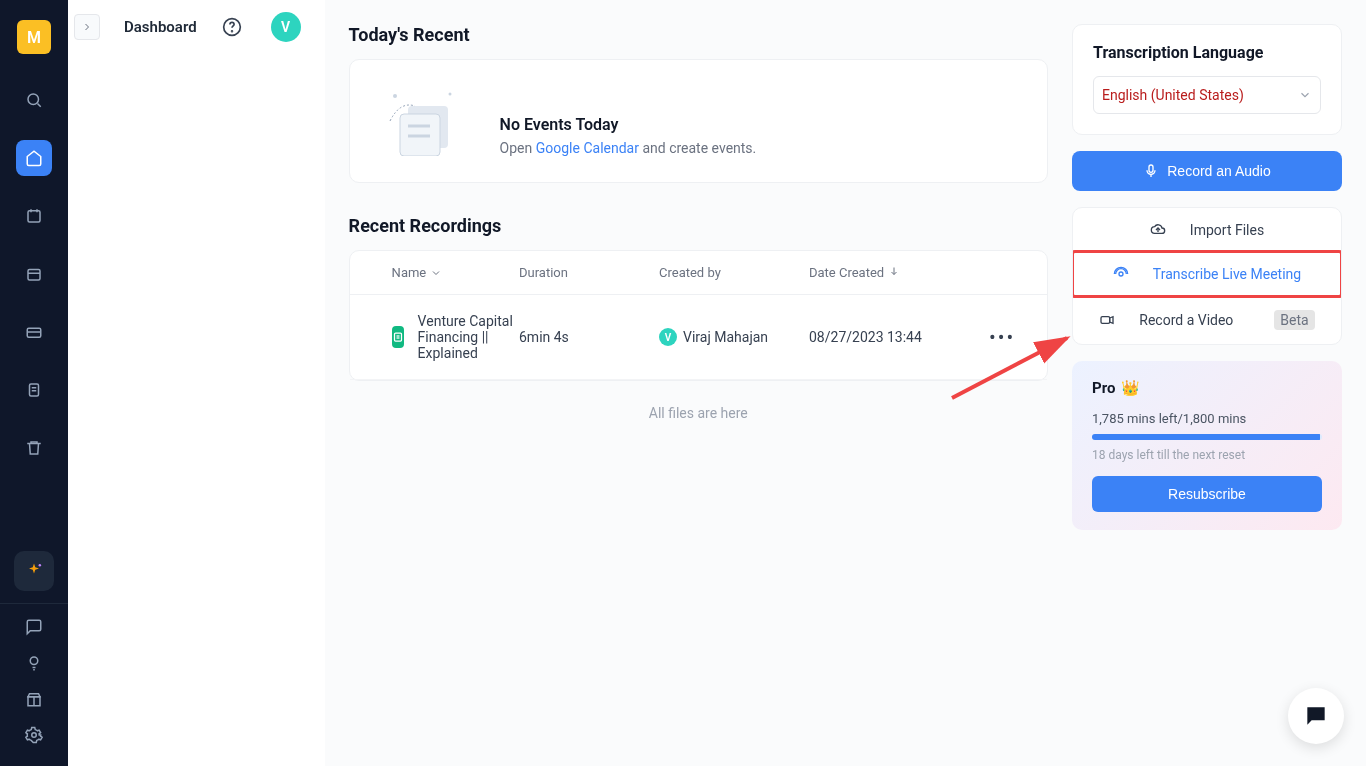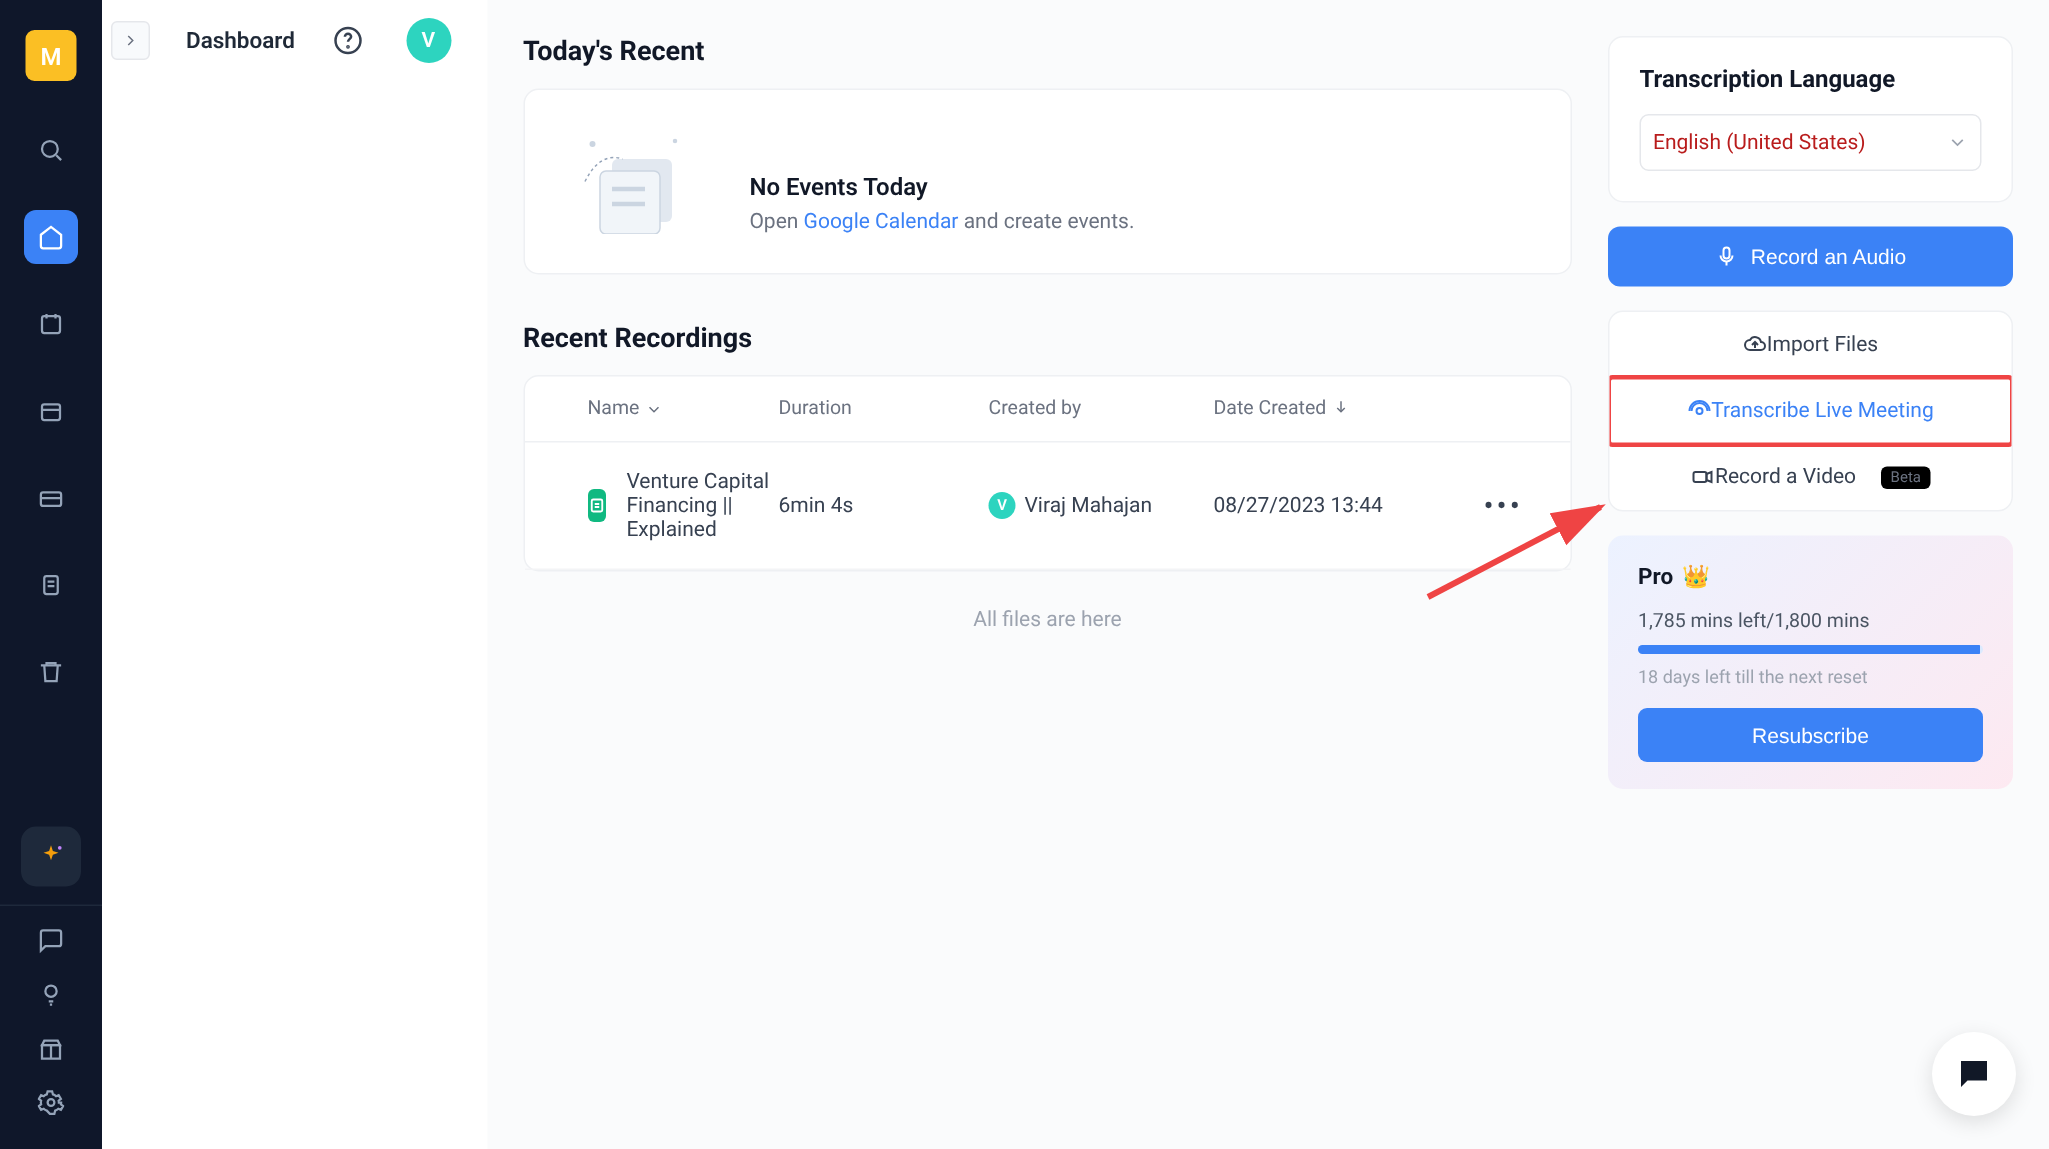--- a/index.html
+++ b/index.html
@@ -55,23 +55,23 @@
   .more-btn { cursor:pointer; color:#374151; font-size:20px; letter-spacing:2px;}
   .files-here { text-align:center; color:#9ca3af; font-size:14px; padding:24px 0;}
 
   
   .lang-card { padding:18px 20px 20px 20px;}
   .lang-title { font-size:16px; font-weight:700; margin-bottom:14px; color:#111827;}
   .select { border:1px solid #e5e7eb; border-radius:6px; padding:10px 8px; display:flex; align-items:center; justify-content:space-between; color:#b91c1c; font-size:14px; cursor:pointer;}
 
   .btn-primary { background:#3b82f6; color:#fff; border-radius:8px; padding:12px; display:flex; align-items:center; justify-content:center; gap:8px; font-size:14px; font-weight:500; cursor:pointer; border:none;}
   .action-list { background:#fff; border:1px solid #eef0f3; border-radius:10px; overflow:hidden;}
-  .action-item { padding:14px; display:flex; align-items:center; justify-content:center; gap:0; font-size:14px; color:#374151; cursor:pointer; }
+  .action-item { padding:14px; display:flex; align-items:center; justify-content:center; gap:24px; font-size:14px; color:#374151; cursor:pointer; }
   .action-item.highlight { color:#3b82f6; }
-  .badge { background:#000000; color:#6b7280; font-size:10px; padding:2px 6px; border-radius:4px; margin-left:17px;}
+  .badge { background:#e5e5e5; color:#6b7280; font-size:14px; padding:2px 6px; border-radius:4px; margin-left:17px;}
   .highlight-box { position:relative; }
   .highlight-box::after { content:""; position:absolute; inset:-2px -2px; border:3px solid #ef4444; border-radius:4px; pointer-events:none;}
 
   .pro-card { border-radius:10px; padding:18px 20px; background: linear-gradient(135deg,#ecf2ff,#fde9f1); }
   .pro-title { font-weight:700; font-size:15px; color:#111827; display:flex; align-items:center; gap:6px; margin-bottom:14px;}
   .pro-mins { font-size:13px; color:#4b5563; margin-bottom:8px;}
   .progress { height:6px; background:#dbeafe; border-radius:3px; overflow:hidden; margin-bottom:8px;}
   .progress-fill { height:100%; background:#3b82f6; width:99%;}
   .pro-days { font-size:12px; color:#9ca3af; margin-bottom:14px;}
   .resub { background:#3b82f6; color:#fff; border:none; border-radius:6px; padding:10px; width:100%; font-size:14px; cursor:pointer;}

